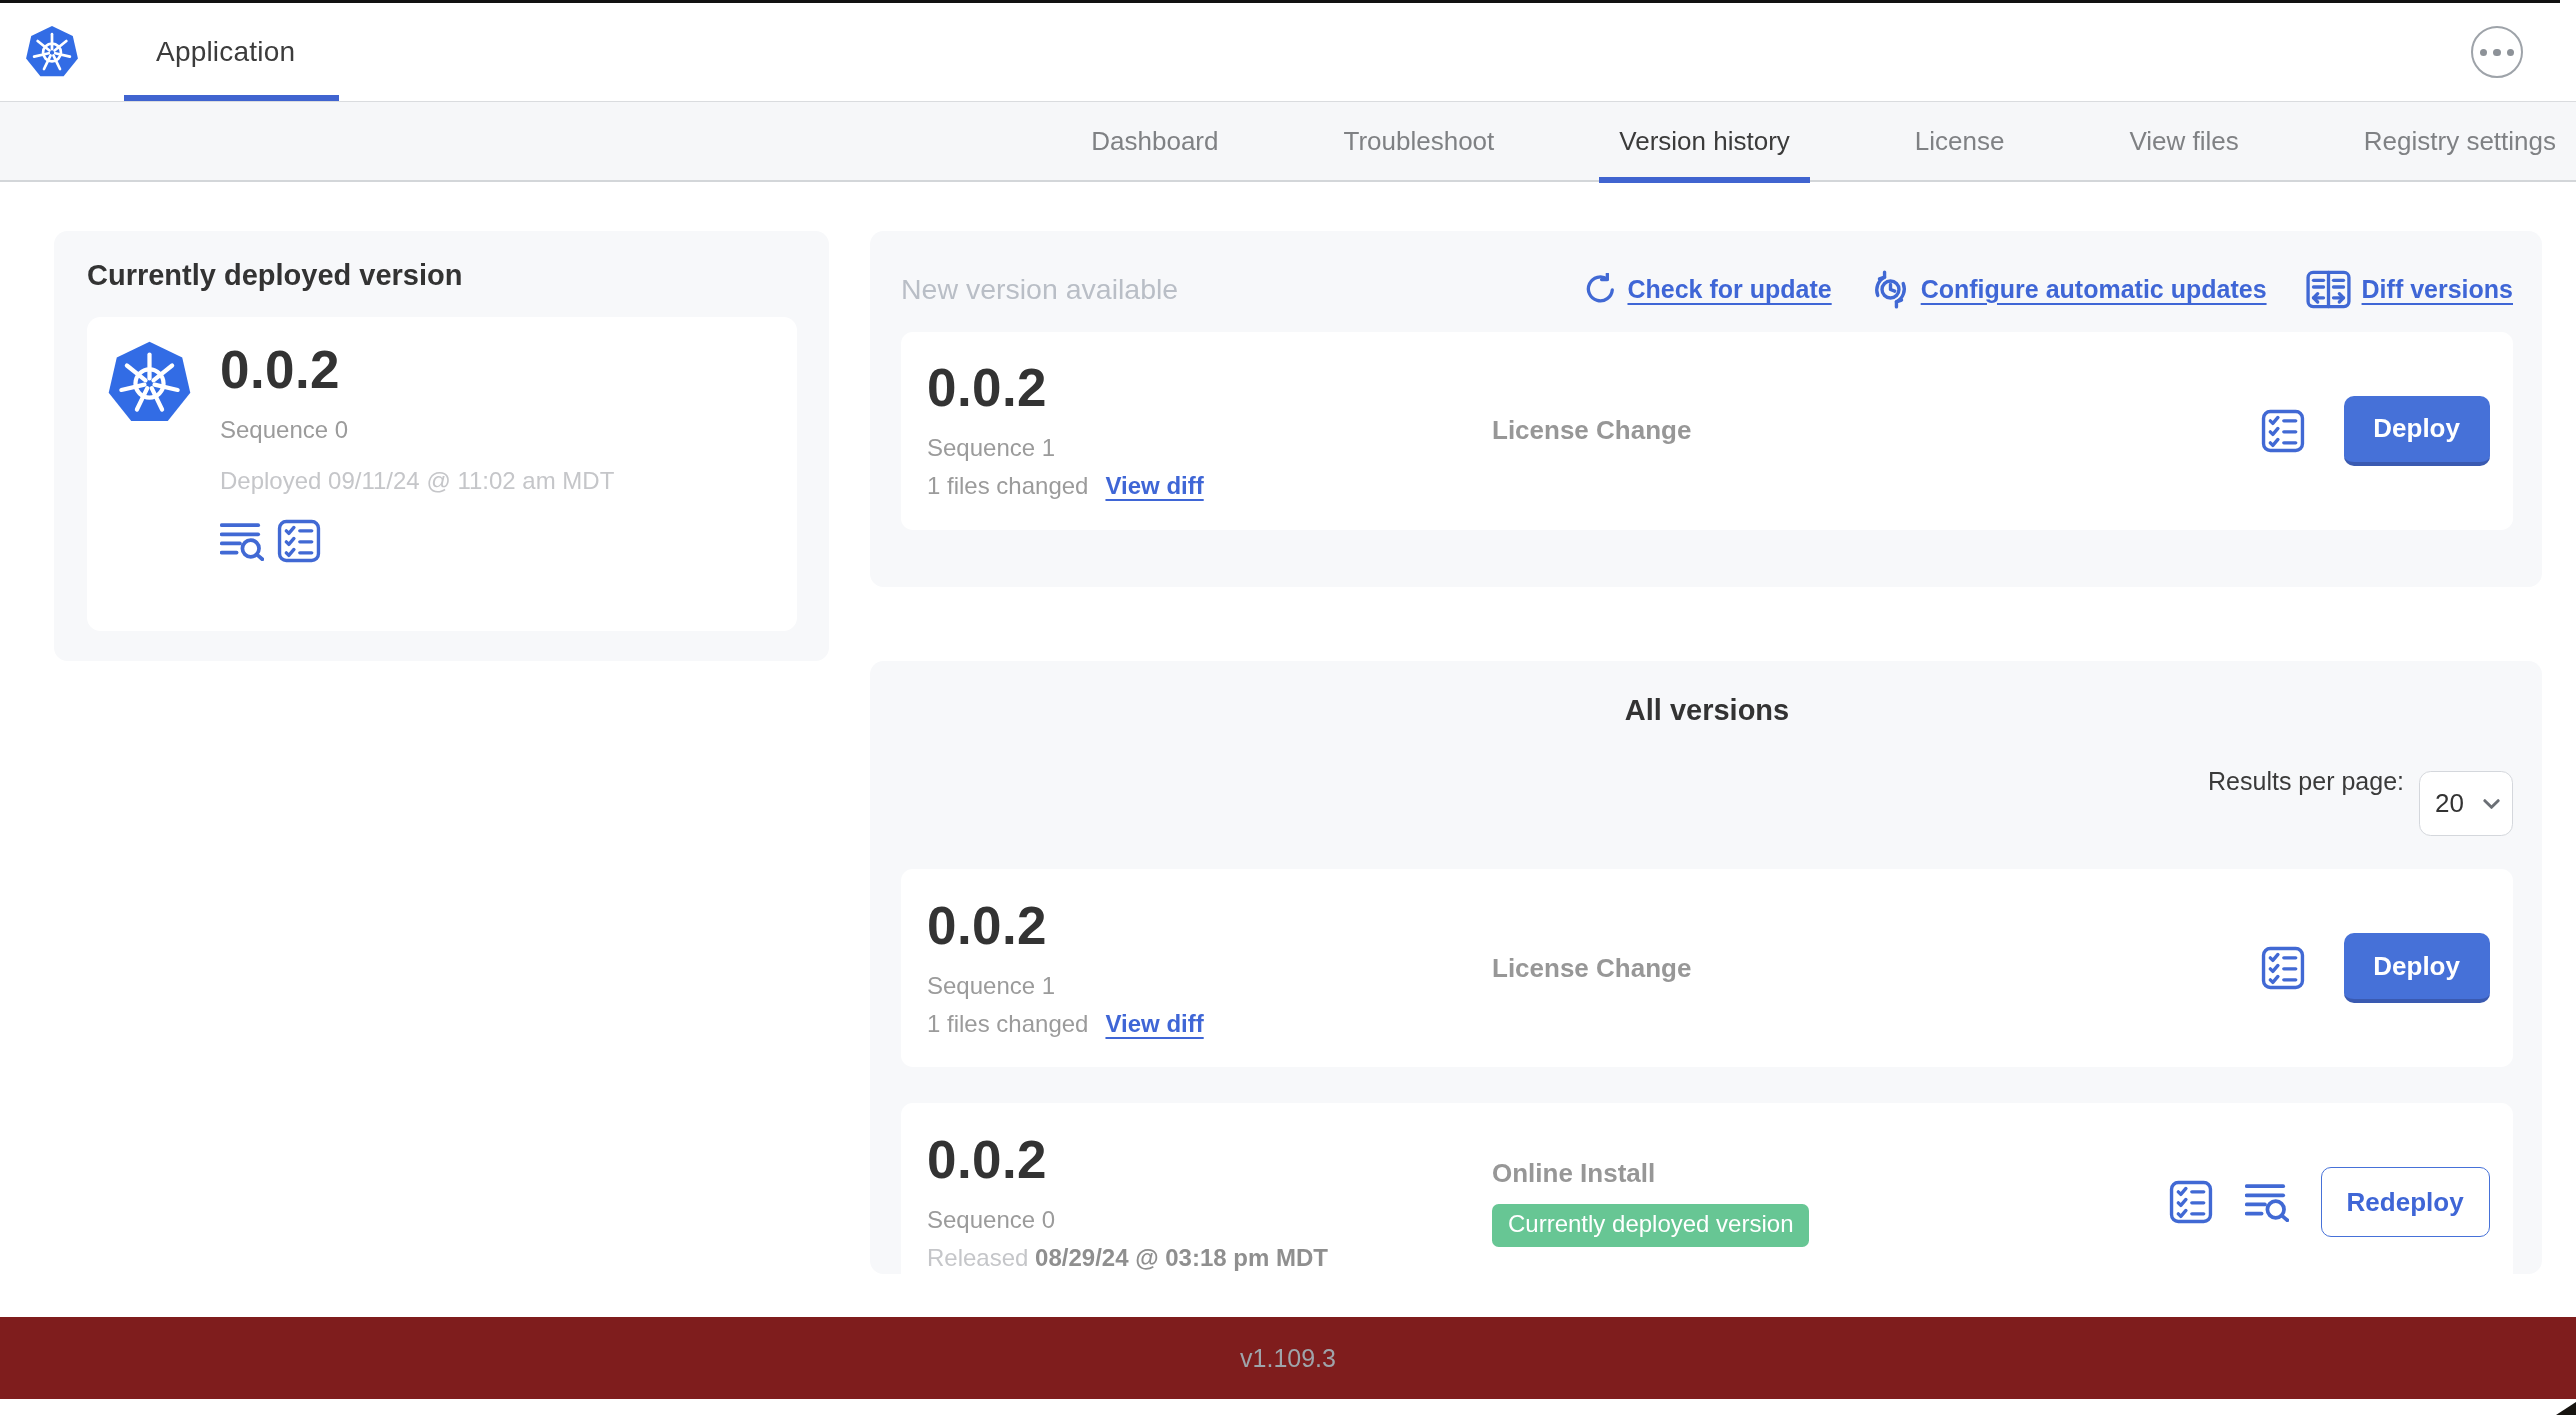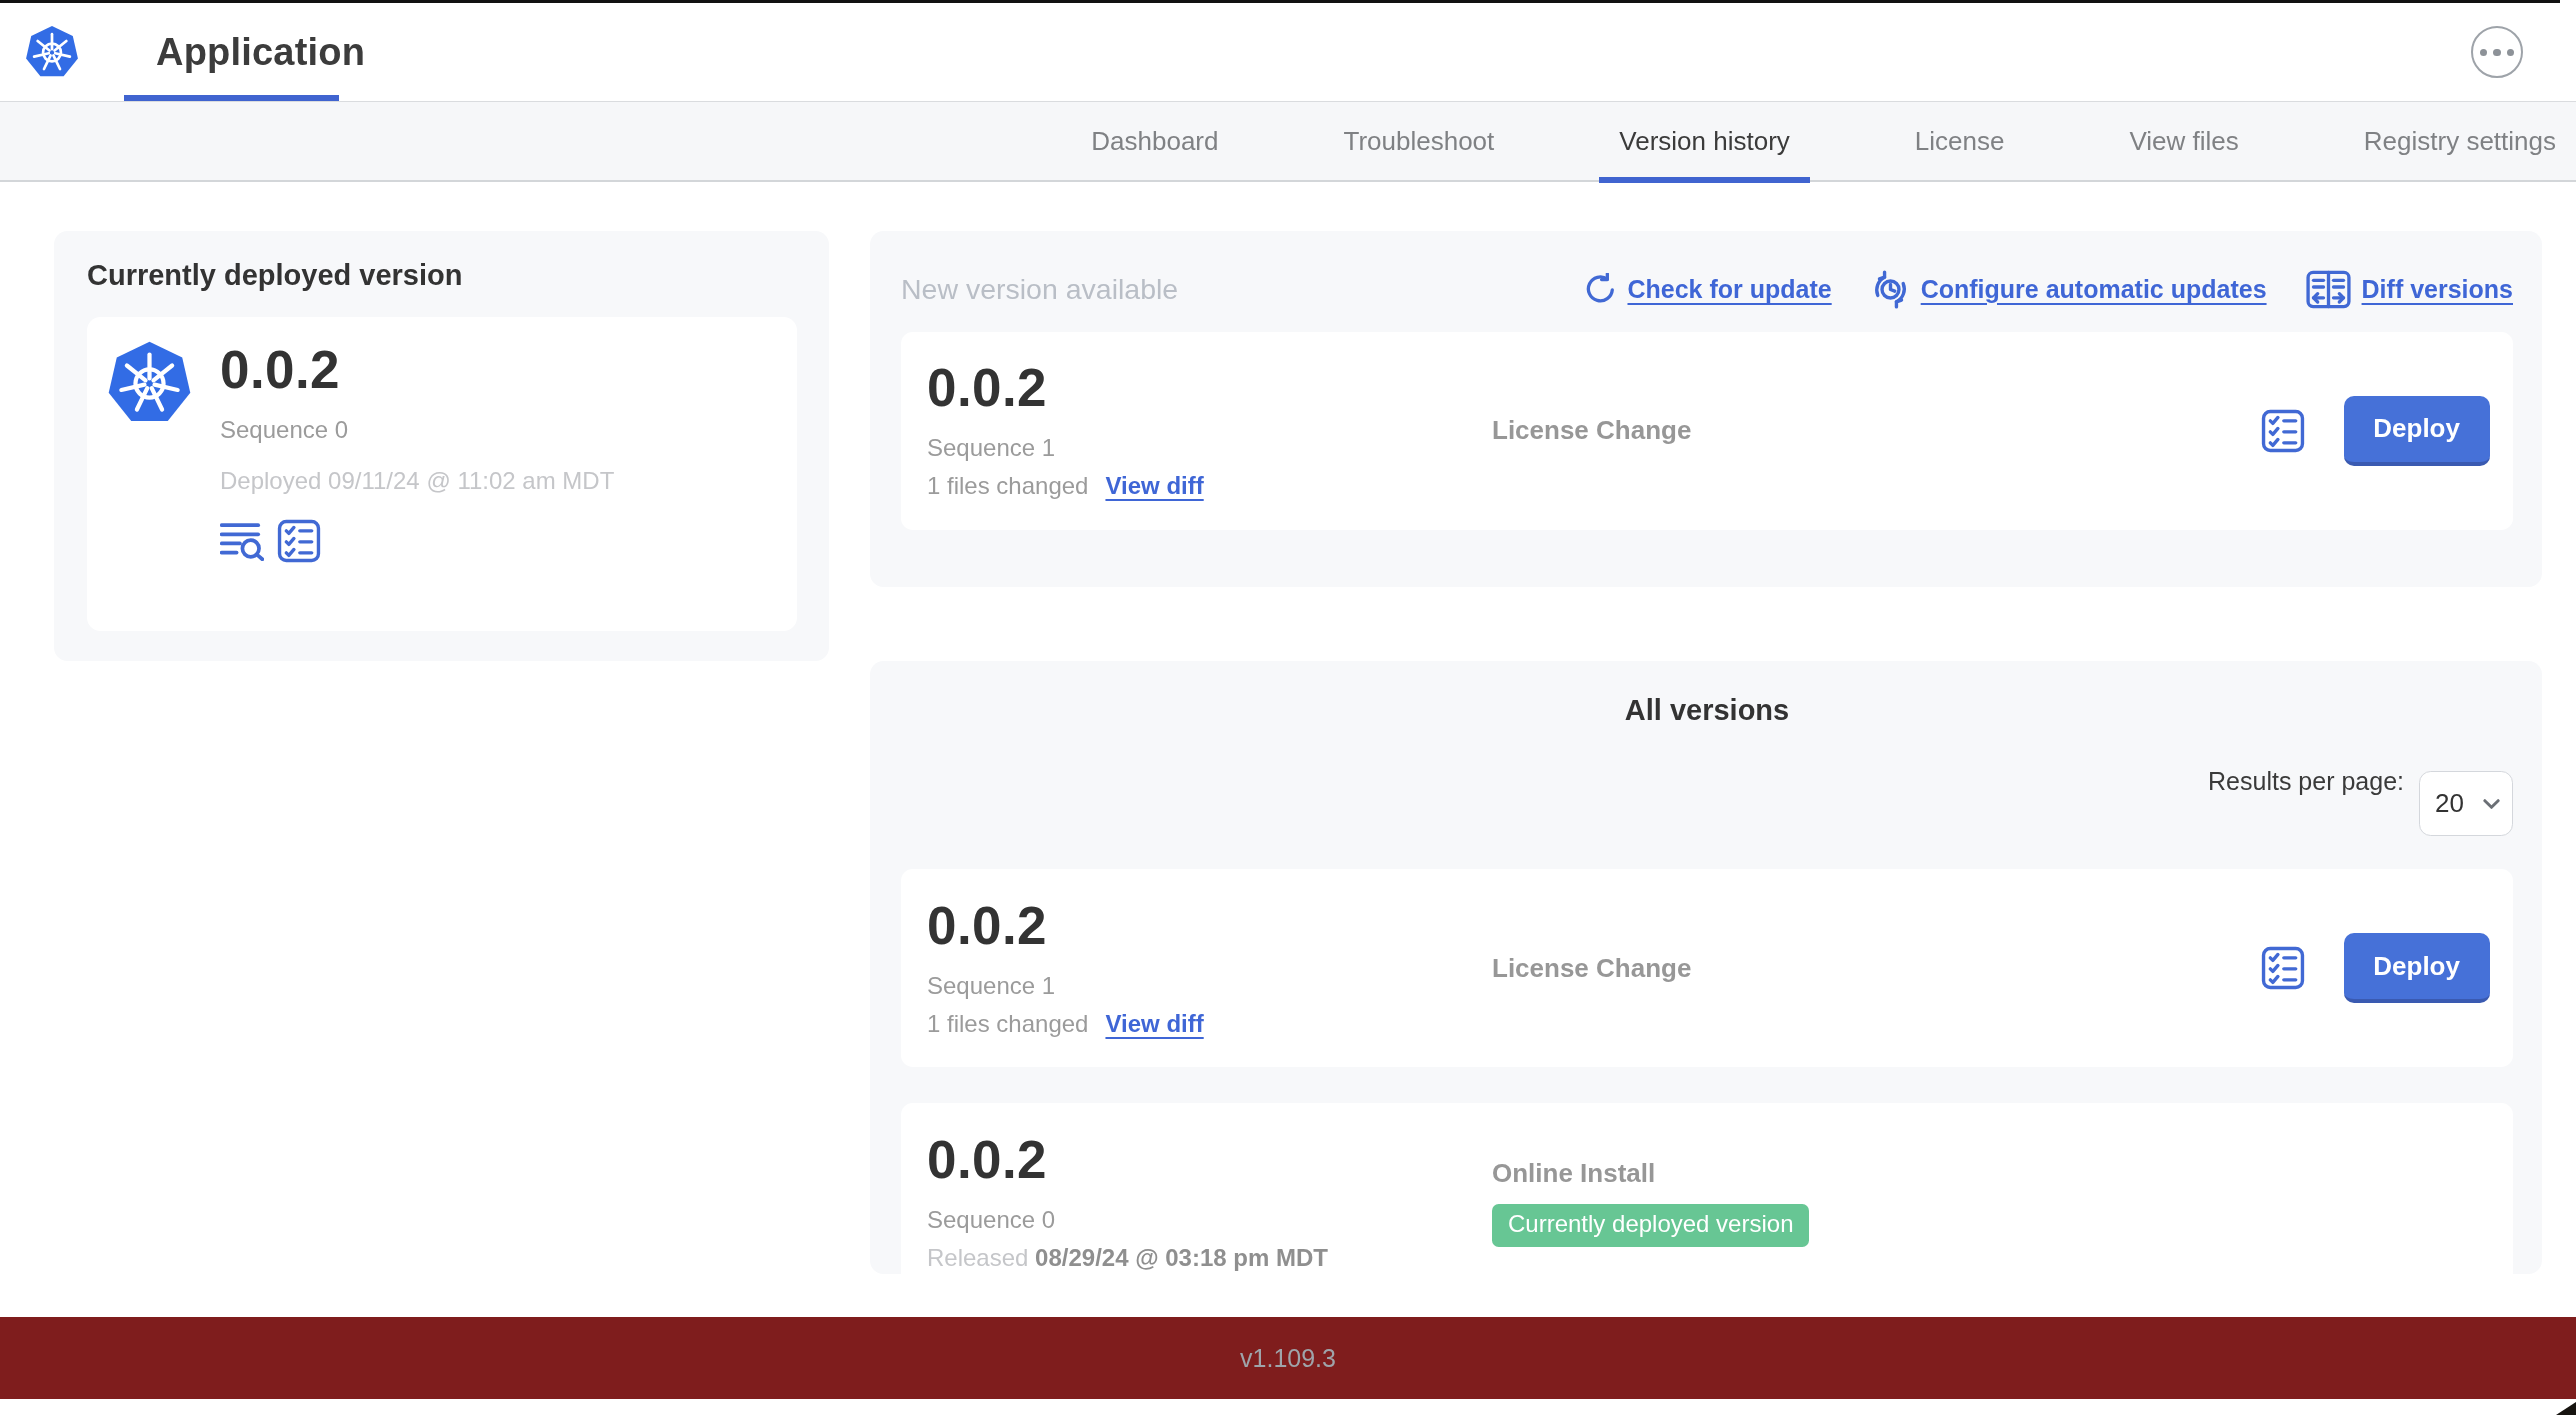--- a/index.html
+++ b/index.html
@@ -14,21 +14,21 @@
   
   .topline { height:3.3px; background:#111; width:2560px; }
 
   
   .app-header {
     height:98px; background:#fff; display:flex; align-items:center;
     position:relative; padding-left:25px;
   }
   .k8s-logo-sm { width:54px; height:55px; display:block; }
   .app-title {
-    margin-left:77px; font-size:38px; font-weight:700; color:#3c3c3c; letter-spacing:0.2px;
+    margin-left:77px; font-size:28px; font-weight:400; color:#3c3c3c; letter-spacing:0.2px;
   }
   .app-tab-underline {
     position:absolute; left:124px; bottom:0; width:215px; height:5.9px; background:#4064d0;
   }
   .ellipsis-btn {
     margin-left:auto; margin-right:53px; width:52px; height:52px; border-radius:50%;
     border:2.5px solid #9ea3a9; display:flex; align-items:center; justify-content:center; gap:5.9px;
     background:#fff; cursor:pointer;
   }
   .ellipsis-btn i { width:7.5px; height:7.5px; border-radius:50%; background:#8d9298; display:block; }
@@ -337,20 +337,33 @@
           <div class="version-big">0.0.2</div>
           <div class="seq-text">Sequence 0</div>
           <div class="released-line">
             <span>Released</span><b>08/29/24 @ 03:18 pm MDT</b>
           </div>
         </div>
         <div class="vrow-mid">
           <div>Online Install</div>
           <div class="status-badge">Currently deployed version</div>
         </div>
+        <div class="vrow-right tight">
+          <button class="icon-btn" aria-label="preflight">
+            <svg width="44" height="44" viewBox="0 0 52 52">
+                <use href="#icon-checklist"></use>
+              </svg>
+          </button>
+          <button class="icon-btn" aria-label="logs">
+            <svg width="44" height="40" viewBox="0 0 53 48">
+                <use href="#icon-logs"></use>
+              </svg>
+          </button>
+          <button class="btn-outline">Redeploy</button>
+        </div>
       </div>
     </div>
 
   </div>
 </div>
 
 <div class="footer">
   <span>v1.109.3</span>
 </div>
 <div class="corner-artifact"></div>

